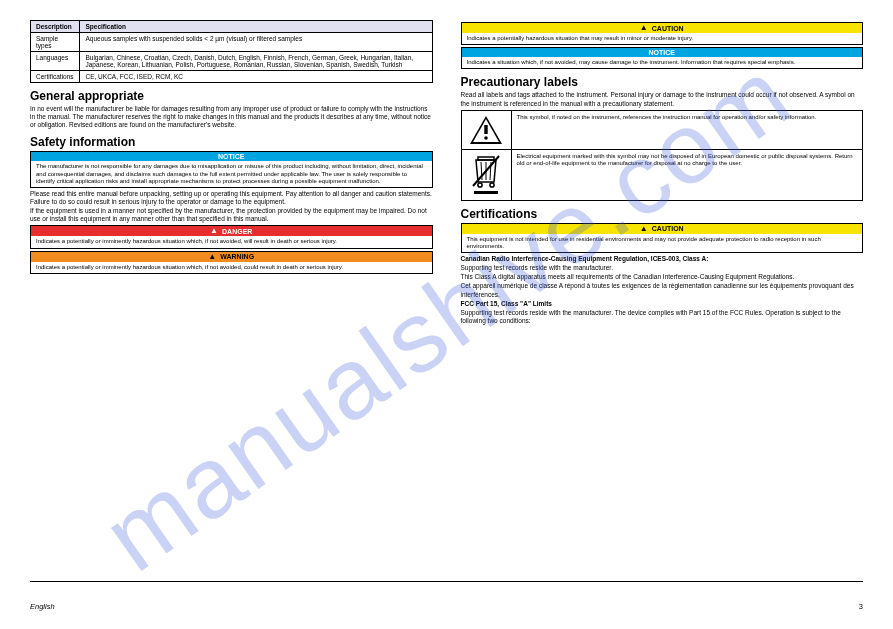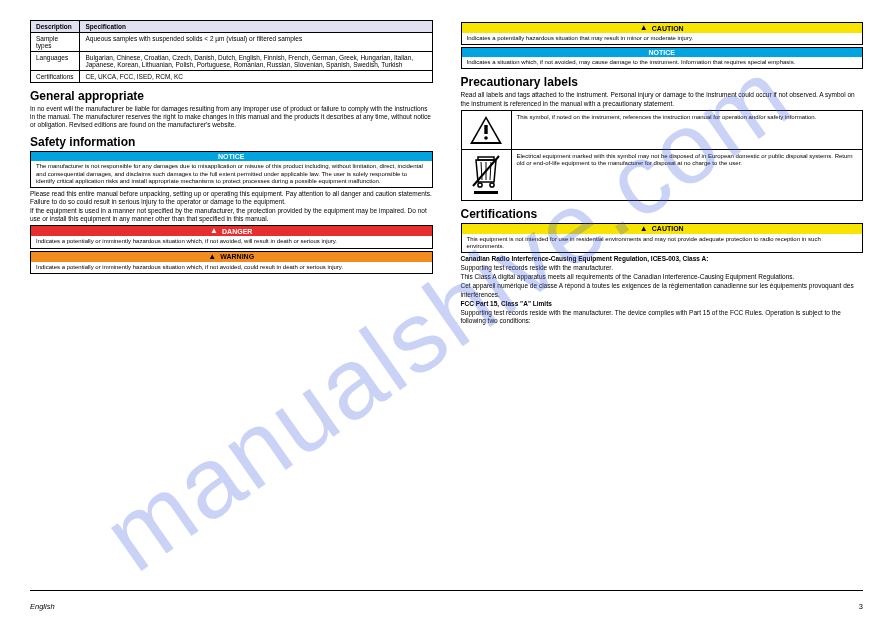--- a/index.html
+++ b/index.html
@@ -21,21 +21,21 @@
   .hazard-head.caution { background: #f7e400; color: #000; }
   .hazard-head.notice { background: #00a4e0; color: #fff; }
   .hazard-body { padding: 2px 5px; font-size: 6px; line-height: 1.2; }
   .tri { font-size: 8px; line-height: 1; }
   
   .hazard-table { width: 100%; border: 1px solid #000; border-collapse: collapse; margin: 2px 0; }
   .hazard-table td { border: 1px solid #000; padding: 3px 5px; font-size: 6px; vertical-align: top; line-height: 1.25; }
   .hazard-table td.icon-cell { width: 50px; text-align: center; vertical-align: middle; padding: 4px; }
   .icon-cell svg { display: block; margin: 0 auto; }
   
-  .footer { position: absolute; bottom: 18px; left: 30px; right: 30px; border-top: 1px solid #000; padding-top: 11px; display: flex; justify-content: space-between; font-size: 7.5px; }
+  .footer { position: absolute; bottom: 18px; left: 30px; right: 30px; border-top: 1px solid #000; padding-top: 20px; display: flex; justify-content: space-between; font-size: 7.5px; }
   .footer .fl { font-style: italic; }
 </style>
 </head>
 <body>
 
 <div class="watermark">manualshive.com</div>
 
 <div class="page">
 
   <div class="col">

